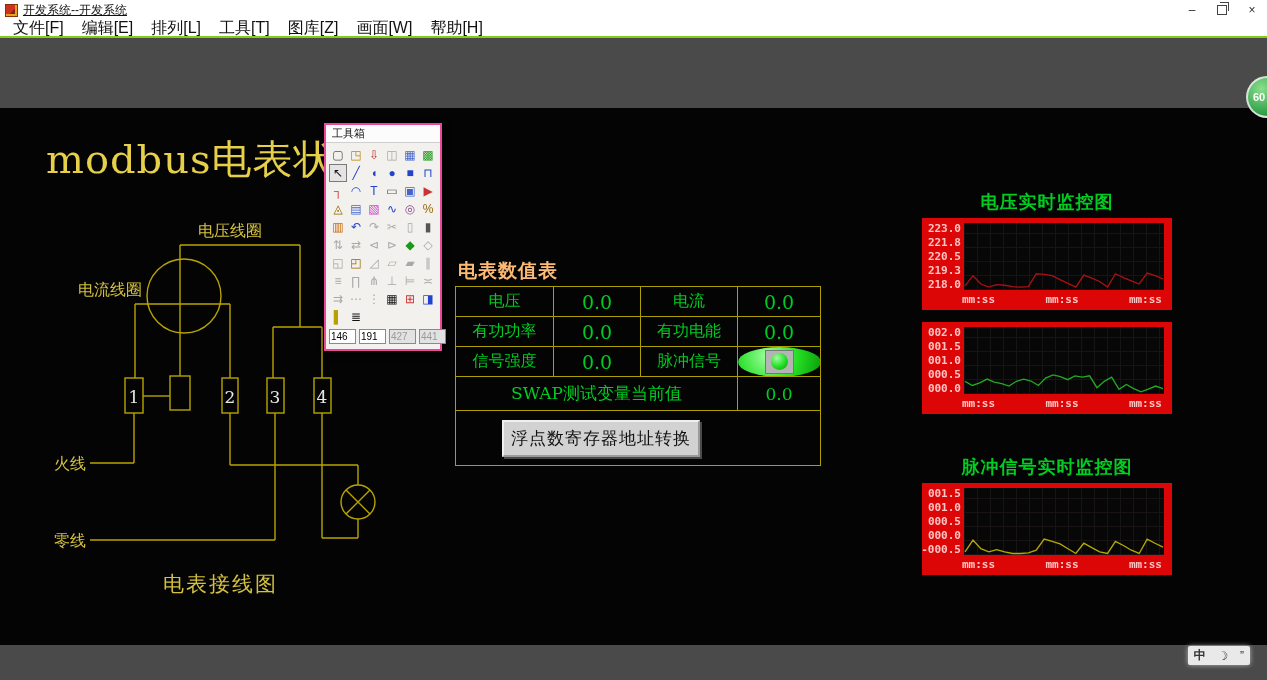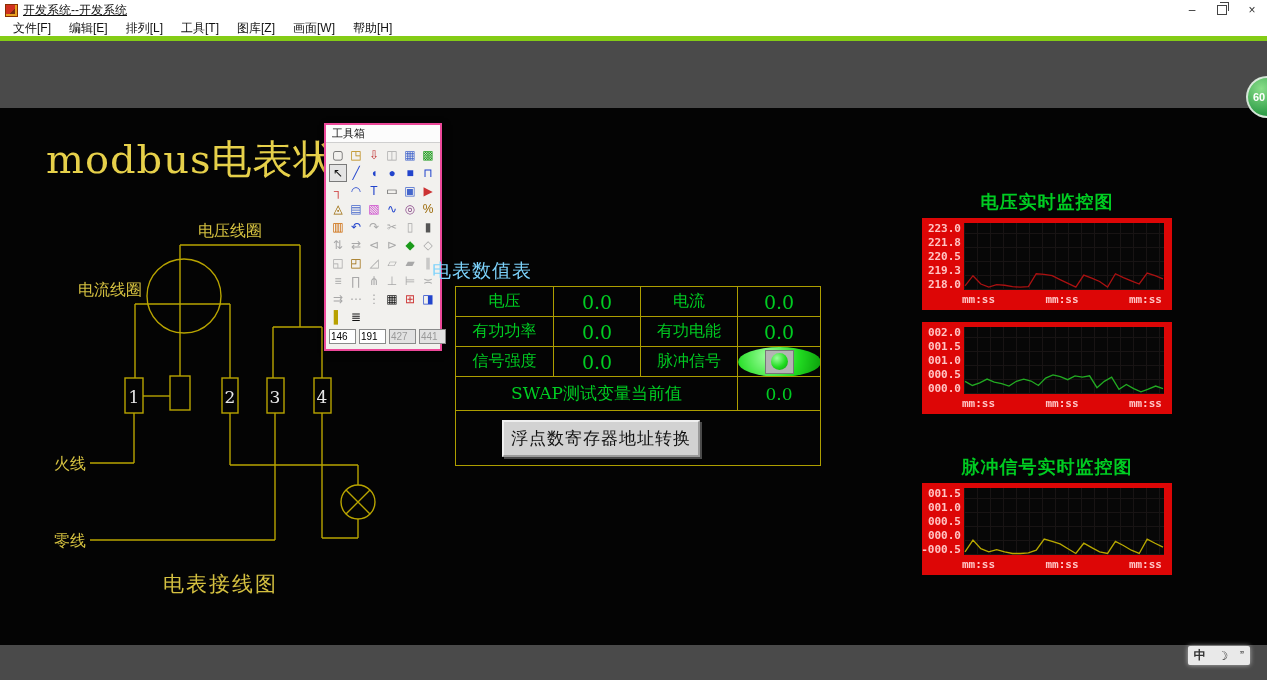--- a/index.html
+++ b/index.html
@@ -12,21 +12,21 @@
            box-shadow:inset 0 0 0 1px #8a3000, inset -3px -3px 0 #e8a020;}
   .apptitle{font-size:12px;color:#111;flex:1 1 auto;text-decoration:underline;}
   .wbtns{display:flex;height:100%;}
   .wbtn{width:30px;height:100%;display:flex;align-items:center;justify-content:center;
         font-size:12px;color:#333;cursor:default;}
   .restore-glyph{width:8px;height:8px;border:1px solid #444;position:relative;display:inline-block;background:#fff;}
   .restore-glyph::before{content:"";position:absolute;left:2px;top:-4px;width:8px;height:8px;
         border:1px solid #444;border-left:none;border-bottom:none;}
   
   .menubar{height:16px;background:#ffffff;display:flex;align-items:center;padding-left:4px;
-           font-size:12px;color:#111;border-bottom:5px solid #84cc16;}
+           font-size:16px;color:#111;border-bottom:2px solid #84cc16;}
   .menu-item{padding:0 9px;height:100%;display:flex;align-items:center;}
   
   .canvas{position:absolute;left:0;top:108px;width:1267px;height:537px;background:#040404;}
   .page-title{position:absolute;left:46px;top:24px;font-family:"DejaVu Serif",serif;
               font-size:40px;color:#e6d04a;letter-spacing:1px;white-space:nowrap;}
   
   .diagram{position:absolute;left:40px;top:105px;}
   .diagram path,.diagram circle,.diagram line{stroke:#b8a400;stroke-width:1.4;fill:none;}
   .diagram rect{stroke:#b8a400;stroke-width:1.4;fill:#040404;}
   .dlabel{fill:#d4c040;font-size:16px;font-family:"DejaVu Serif",serif;}
@@ -39,22 +39,22 @@
             padding-left:6px;border-bottom:1px solid #cfcfcf;}
   .tb-grid{display:grid;grid-template-columns:repeat(6,18px);grid-auto-rows:18px;padding:3px 2px 1px 3px;}
   .tool{display:flex;align-items:center;justify-content:center;font-size:12px;line-height:1;cursor:default;}
   .tool.dis{color:#a8a8a8 !important;}
   .tool.active{border:1px solid #7a7a7a;background:#e4e4e4;box-sizing:border-box;}
   .tb-fields{display:flex;gap:3px;padding:2px 3px 5px 3px;}
   .fld{width:23px;height:13px;font-size:10px;border:1px solid #8a8a8a;padding:0 1px;
        font-family:"Liberation Sans",sans-serif;}
   .fld:disabled{background:#e2e2e2;color:#9a9a9a;}
   
-  .mt-title{position:absolute;left:432px;top:150px;font-size:19px;font-weight:normal;
-            color:#7dd3fc;font-family:"DejaVu Serif",serif;letter-spacing:1px;}
+  .mt-title{position:absolute;left:458px;top:150px;font-size:19px;font-weight:bold;
+            color:#fdba74;font-family:"DejaVu Serif",serif;letter-spacing:1px;}
   .mt{position:absolute;left:455px;top:178px;border-collapse:collapse;}
   .mt td{border:1px solid #ad9e00;color:#00cc22;text-align:center;height:29px;
          font-family:"DejaVu Serif",serif;padding:0;}
   .mt td.lab{font-size:16px;margin-top:15px;}
   .mt td.val{font-size:19px;}
   .mt tr.swap td{height:33px;font-size:17px;}
   .mt tr.btnrow td{height:54px;}
   .led-box{width:27px;height:22px;margin:0 auto;background:#b4b4b4;border:1px solid #777;
            display:flex;align-items:center;justify-content:center;}
   .led{width:17px;height:17px;border-radius:50%;

